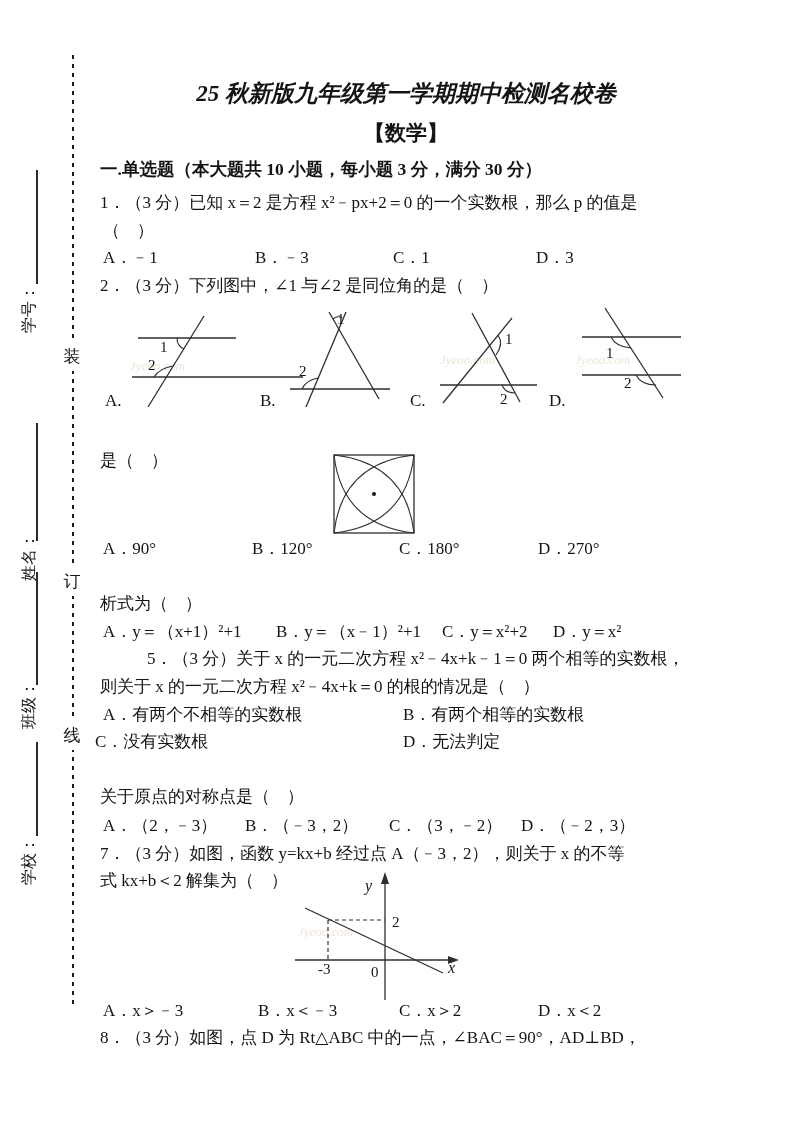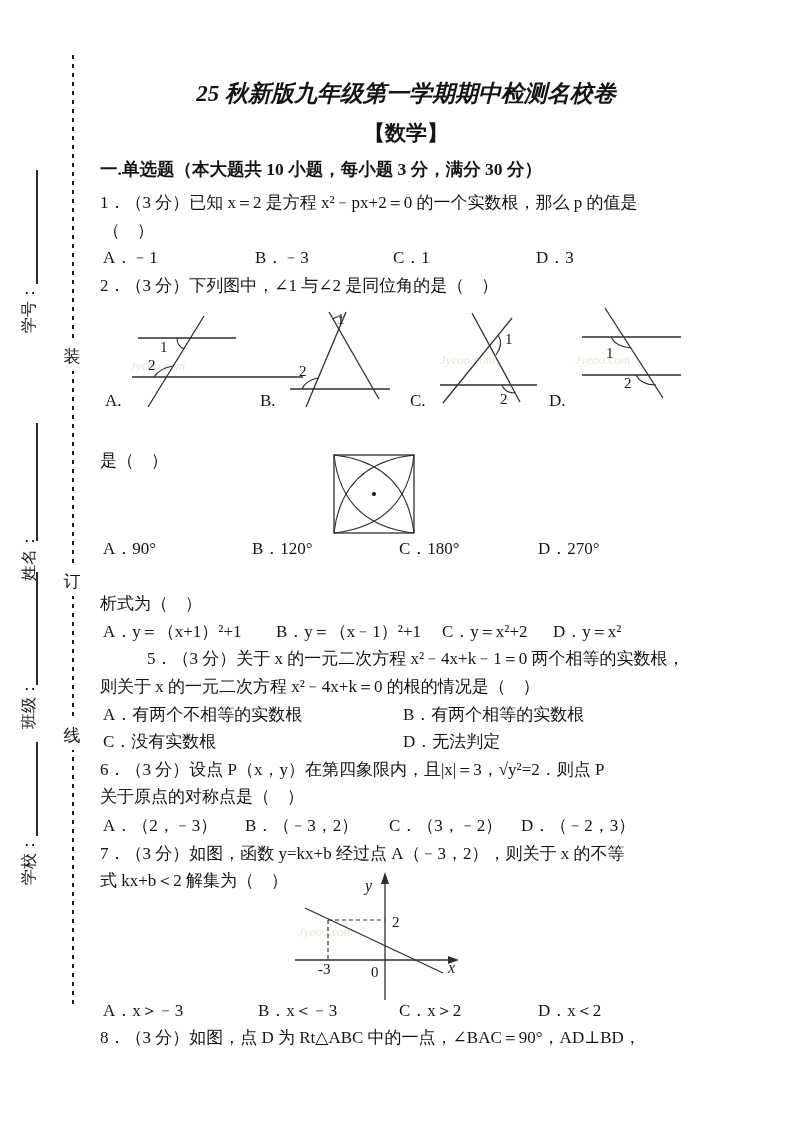--- a/index.html
+++ b/index.html
@@ -121,24 +121,23 @@
   <div class="tl" style="left:100px;top:593px;">析式为（　）</div>
   <div class="tl" style="left:103px;top:621px;">A．y＝（x+1）²+1</div>
   <div class="tl" style="left:276px;top:621px;">B．y＝（x﹣1）²+1</div>
   <div class="tl" style="left:442px;top:621px;">C．y＝x²+2</div>
   <div class="tl" style="left:553px;top:621px;">D．y＝x²</div>
 
   <div class="tl" style="left:100px;top:648px;margin-left:47px;">5．（3 分）关于 x 的一元二次方程 x²﹣4x+k﹣1＝0 两个相等的实数根，</div>
   <div class="tl" style="left:100px;top:676px;">则关于 x 的一元二次方程 x²﹣4x+k＝0 的根的情况是（　）</div>
   <div class="tl" style="left:403px;top:704px;">B．有两个相等的实数根</div>
   <div class="tl" style="left:103px;top:704px;">A．有两个不相等的实数根</div>
-  <div class="tl" style="left:103px;top:731px;text-align:right;">C．没有实数根</div>
+  <div class="tl" style="left:95px;top:731px;text-align:right;">C．没有实数根</div>
   <div class="tl" style="left:403px;top:731px;">D．无法判定</div>
 
-  <div class="tl" style="left:100px;top:759px;">6．（3 分）设点 P（x，y）在第四象限内，且|x|＝3，√y²=2．则点 P</div>
   <div class="tl" style="left:100px;top:786px;">关于原点的对称点是（　）</div>
   <div class="tl" style="left:103px;top:815px;">A．（2，﹣3）</div>
   <div class="tl" style="left:245px;top:815px;">B．（﹣3，2）</div>
   <div class="tl" style="left:389px;top:815px;">C．（3，﹣2）</div>
   <div class="tl" style="left:521px;top:815px;text-align:center;">D．（﹣2，3）</div>
 
   <div class="tl" style="left:100px;top:843px;">7．（3 分）如图，函数 y=kx+b 经过点 A（﹣3，2），则关于 x 的不等</div>
   <div class="tl" style="left:100px;top:870px;">式 kx+b＜2 解集为（　）</div>
   <svg class="fig" style="left:285px;top:870px;" width="180" height="132" viewBox="285 870 180 132">
     <line x1="385" y1="877" x2="385" y2="1000"></line>

